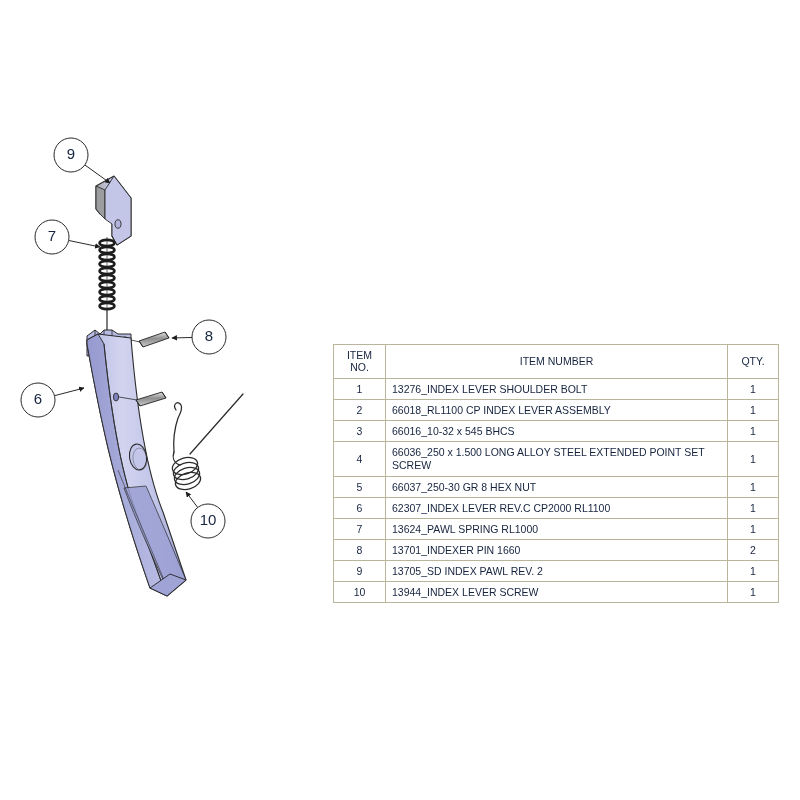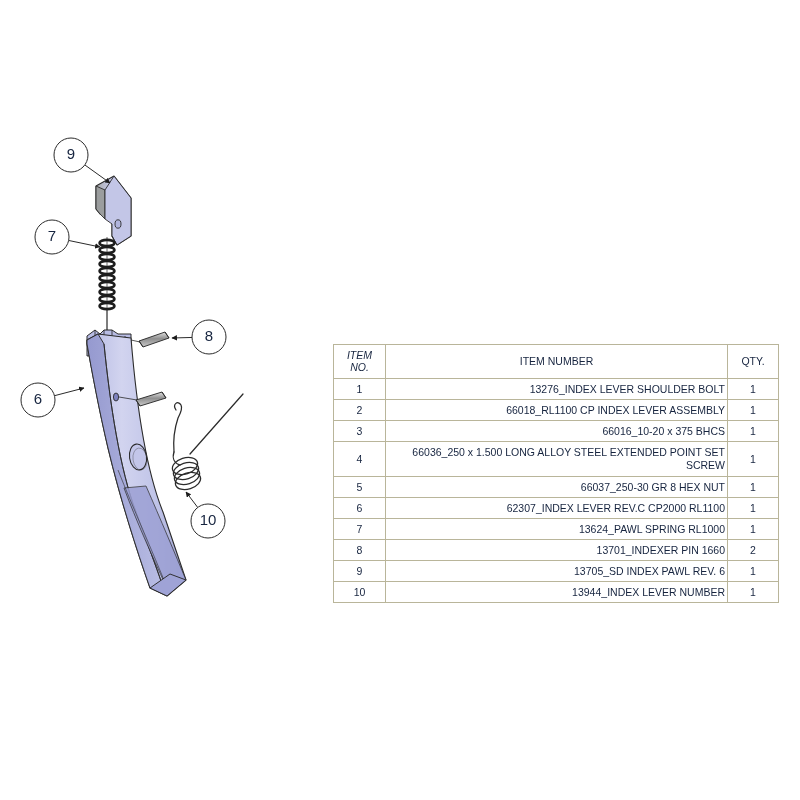--- a/index.html
+++ b/index.html
@@ -51,36 +51,35 @@
     font-weight: 400;
   }
   #parts-list thead th {
     height: 33px;
     text-align: center;
     vertical-align: middle;
     font-weight: 400;
   }
   #parts-list thead th.col-item {
     line-height: 1.12;
-    font-style: italic;
   }
   col.c-item { width: 52px; }
   col.c-part { width: 342px; }
   col.c-qty  { width: 51px; }
 
   #parts-list tbody td {
     height: 20px;
     vertical-align: middle;
   }
   #parts-list tbody td.cell-item,
   #parts-list tbody td.cell-qty {
     text-align: center;
   }
   #parts-list tbody td.cell-part {
-    text-align: right;
+    text-align: left;
     padding-left: 6px;
   }
   #parts-list tbody tr.tall td {
     height: 34px;
   }
   #parts-list tbody tr.tall td.cell-part {
     line-height: 1.25;
     margin-left: 24px;
   }
   .balloon-num {
@@ -263,21 +262,21 @@
           <td class="cell-part">13276_INDEX LEVER SHOULDER BOLT</td>
           <td class="cell-qty">1</td>
         </tr>
         <tr>
           <td class="cell-item">2</td>
           <td class="cell-part">66018_RL1100 CP INDEX LEVER ASSEMBLY</td>
           <td class="cell-qty">1</td>
         </tr>
         <tr>
           <td class="cell-item">3</td>
-          <td class="cell-part">66016_10-20 x 375 BHCS</td>
+          <td class="cell-part">66016_10-32 x 545 BHCS</td>
           <td class="cell-qty">1</td>
         </tr>
         <tr class="tall">
           <td class="cell-item">4</td>
           <td class="cell-part">66036_250 x 1.500 LONG ALLOY STEEL EXTENDED POINT SET SCREW</td>
           <td class="cell-qty">1</td>
         </tr>
         <tr>
           <td class="cell-item">5</td>
           <td class="cell-part">66037_250-30 GR 8 HEX NUT</td>
@@ -293,24 +292,24 @@
           <td class="cell-part">13624_PAWL SPRING RL1000</td>
           <td class="cell-qty">1</td>
         </tr>
         <tr>
           <td class="cell-item">8</td>
           <td class="cell-part">13701_INDEXER PIN 1660</td>
           <td class="cell-qty">2</td>
         </tr>
         <tr>
           <td class="cell-item">9</td>
-          <td class="cell-part">13705_SD INDEX PAWL REV. 6</td>
+          <td class="cell-part">13705_SD INDEX PAWL REV. 2</td>
           <td class="cell-qty">1</td>
         </tr>
         <tr>
           <td class="cell-item">10</td>
-          <td class="cell-part">13944_INDEX LEVER NUMBER</td>
+          <td class="cell-part">13944_INDEX LEVER SCREW</td>
           <td class="cell-qty">1</td>
         </tr>
       </tbody>
   </table>
 
 </div>
 
 </body></html>

